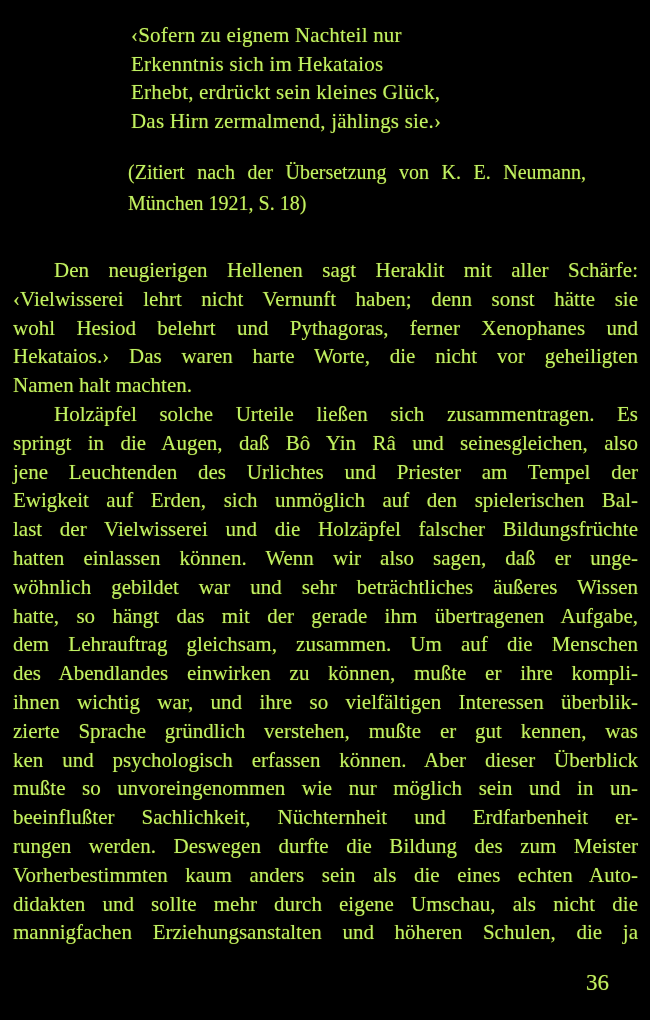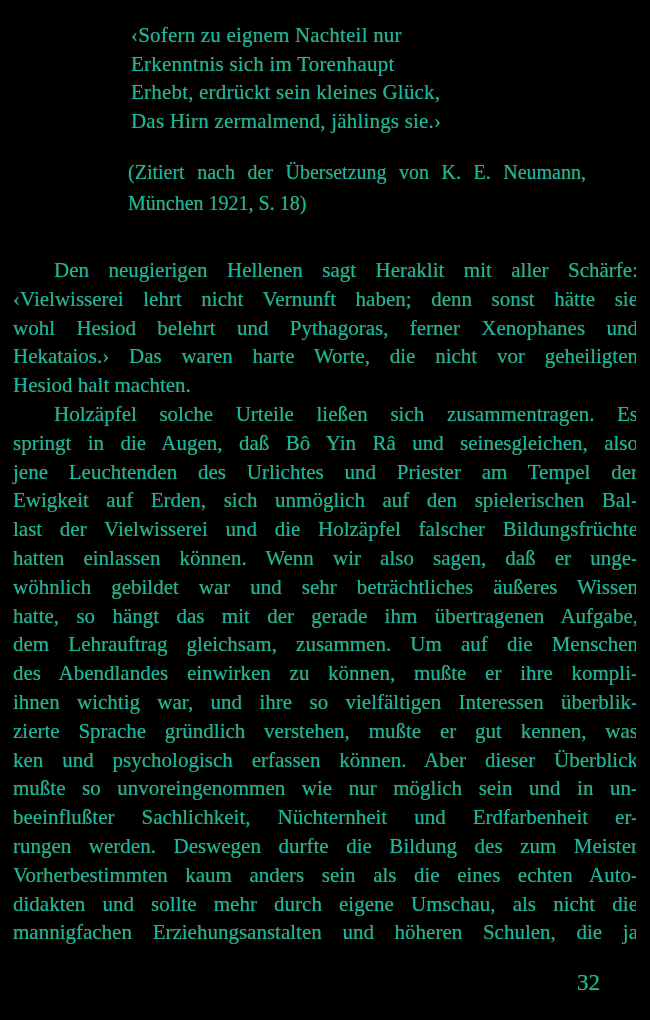--- a/index.html
+++ b/index.html
@@ -7,21 +7,22 @@
     padding: 0;
     background: #000000;
   }
   .page {
     position: relative;
     width: 636px;
     height: 1020px;
     background: #000000;
     overflow: hidden;
     font-family: "Liberation Serif", "DejaVu Serif", serif;
-    color: #14b8a6;
+    color: #bef264;
+    padding-left: 9px;
     -webkit-font-smoothing: antialiased;
   }
   .page * {
     text-shadow: 0 0 1px rgba(240, 208, 21, 0.45);
   }
   .quote-block {
     position: absolute;
     left: 131px;
     top: 21px;
     font-size: 21px;
@@ -63,35 +64,35 @@
     font-size: 23px;
     line-height: 28px;
   }
 </style>
 </head>
 <body>
 
 <div class="page">
   <div class="quote-block" id="quote-block">
       <div>‹Sofern zu eignem Nachteil nur</div>
-      <div>Erkenntnis sich im Torenhaupt</div>
+      <div>Erkenntnis sich im Hekataios</div>
       <div>Erhebt, erdrückt sein kleines Glück,</div>
       <div>Das Hirn zermalmend, jählings sie.›</div>
     </div>
   <div class="citation-block" id="citation-block">
       <div class="line-just">(Zitiert nach der Übersetzung von K. E. Neumann,</div>
       <div class="line-last">München 1921, S. 18)</div>
     </div>
   <div class="body-text" id="body-text">
       <div>
         <div class="line-just indent">Den neugierigen Hellenen sagt Heraklit mit aller Schärfe:</div>
         <div class="line-just">‹Vielwisserei lehrt nicht Vernunft haben; denn sonst hätte sie</div>
         <div class="line-just">wohl Hesiod belehrt und Pythagoras, ferner Xenophanes und</div>
         <div class="line-just">Hekataios.› Das waren harte Worte, die nicht vor geheiligten</div>
-        <div class="line-last">Hesiod halt machten.</div>
+        <div class="line-last">Namen halt machten.</div>
       </div>
       <div>
         <div class="line-just indent">Holzäpfel solche Urteile ließen sich zusammentragen. Es</div>
         <div class="line-just">springt in die Augen, daß Bô Yin Râ und seinesgleichen, also</div>
         <div class="line-just">jene Leuchtenden des Urlichtes und Priester am Tempel der</div>
         <div class="line-just">Ewigkeit auf Erden, sich unmöglich auf den spielerischen Bal-</div>
         <div class="line-just">last der Vielwisserei und die Holzäpfel falscher Bildungsfrüchte</div>
         <div class="line-just">hatten einlassen können. Wenn wir also sagen, daß er unge-</div>
         <div class="line-just">wöhnlich gebildet war und sehr beträchtliches äußeres Wissen</div>
         <div class="line-just">hatte, so hängt das mit der gerade ihm übertragenen Aufgabe,</div>
@@ -101,14 +102,14 @@
         <div class="line-just">zierte Sprache gründlich verstehen, mußte er gut kennen, was</div>
         <div class="line-just">ken und psychologisch erfassen können. Aber dieser Überblick</div>
         <div class="line-just">mußte so unvoreingenommen wie nur möglich sein und in un-</div>
         <div class="line-just">beeinflußter Sachlichkeit, Nüchternheit und Erdfarbenheit er-</div>
         <div class="line-just">rungen werden. Deswegen durfte die Bildung des zum Meister</div>
         <div class="line-just">Vorherbestimmten kaum anders sein als die eines echten Auto-</div>
         <div class="line-just">didakten und sollte mehr durch eigene Umschau, als nicht die</div>
         <div class="line-just">mannigfachen Erziehungsanstalten und höheren Schulen, die ja</div>
       </div>
     </div>
-  <div class="page-number">32</div>
+  <div class="page-number">36</div>
 </div>
 
 </body></html>

